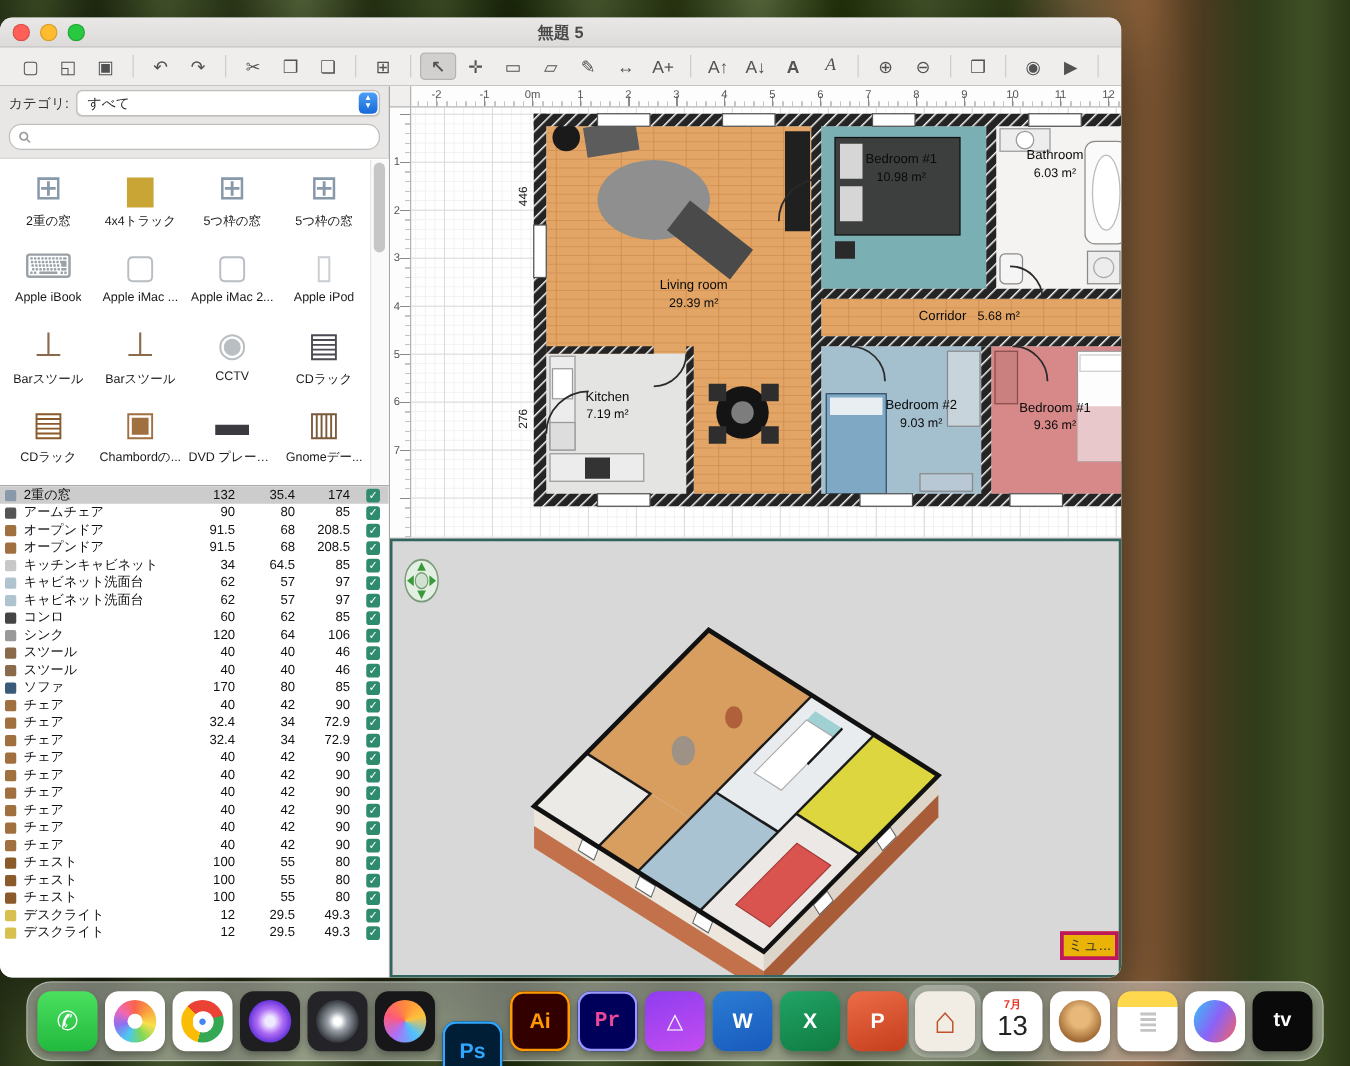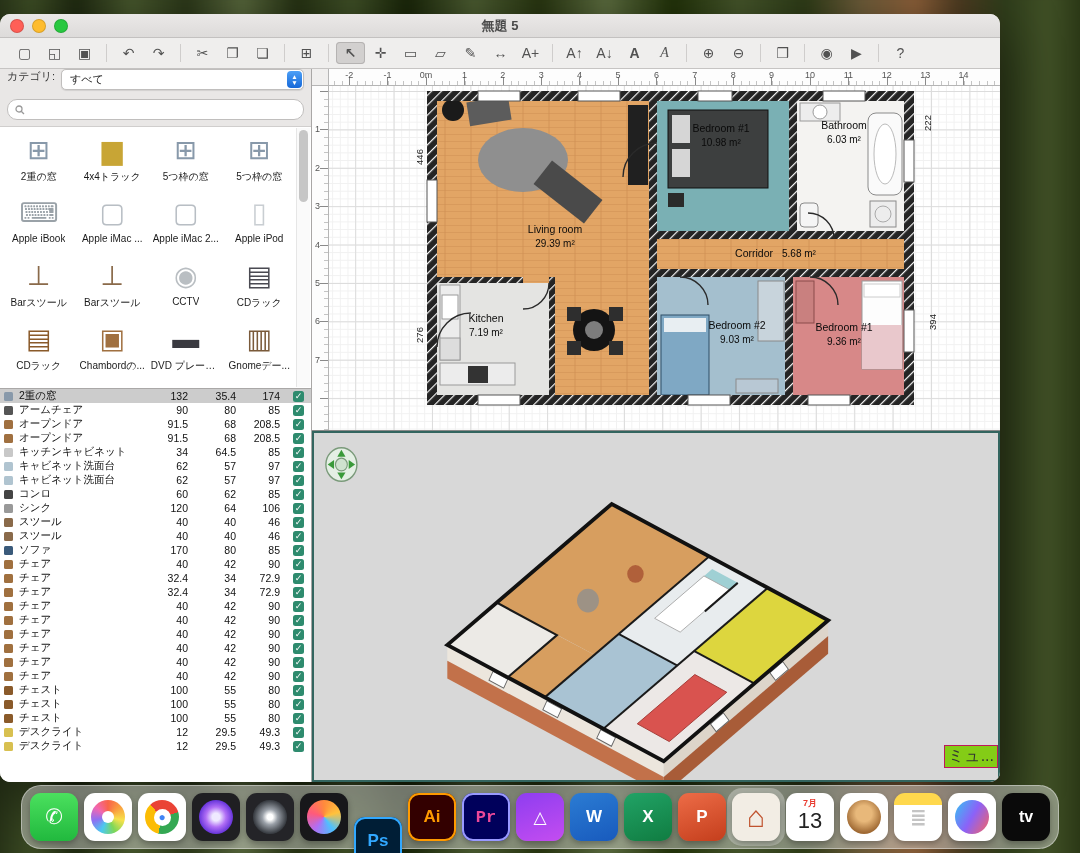--- a/index.html
+++ b/index.html
@@ -4,40 +4,40 @@
 <style>
   html,body{margin:0;padding:0}
   body{width:1080px;height:853px;overflow:hidden;position:relative;
        font-family:"Liberation Sans","DejaVu Sans",sans-serif;background:#1c2410}
   
   .wallpaper{position:absolute;inset:-12px;filter:blur(6px);
     background:linear-gradient(90deg,#222c14 0%,#3c4c24 4%,#1e2810 8%,#46562c 13%,#2a3618 18%,
       #55643a 23%,#243012 28%,#3e4e26 33%,#182408 38%,#4a5a30 44%,#26330f 50%,#5a6a3e 56%,
       #203008 62%,#44542a 68%,#2c3a16 74%,#6a5a38 79%,#8a5e38 84%,#4c3a20 88%,#2e3c1a 92%,#405026 96%,#243010 100%)}
   
-  .window{position:absolute;left:0;top:14px;width:1000px;height:768px;background:#ececeb;
+  .window{position:absolute;left:0;top:14px;width:897px;height:768px;background:#ececeb;
     border-radius:10px;box-shadow:0 20px 55px rgba(0,0,0,.55);overflow:hidden;display:flex;flex-direction:column}
   .titlebar{height:23px;background:linear-gradient(#eae8e7,#dddbda);border-bottom:1px solid #c3c1c0;
     display:flex;align-items:center;position:relative;flex:0 0 auto}
   .lights{display:flex;gap:8px;margin-left:10px;z-index:2}
   .light{width:12px;height:12px;border-radius:50%;border:0.5px solid rgba(0,0,0,.15)}
   .light.r{background:#ff5f57}.light.y{background:#febc2e}.light.g{background:#28c840}
   .wtitle{position:absolute;left:0;right:0;text-align:center;font-size:13px;font-weight:bold;color:#4a4a4a}
   
   .toolbar{height:30px;background:#efeeed;border-bottom:1px solid #c6c4c3;display:flex;align-items:center;
     padding:0 10px;gap:1px;flex:0 0 auto}
   .tbtn{min-width:25px;height:22px;display:flex;align-items:center;justify-content:center;
     font-size:14px;color:#525252;border-radius:4px;padding:0 2px}
   .tbtn.active{background:#d2d0cf;box-shadow:inset 0 0 0 1px #b5b3b2}
   .tbtn.bold{font-weight:bold}.tbtn.italic{font-style:italic;font-family:"Liberation Serif",serif}
   .tsep{width:1px;height:18px;background:#cfcdcc;margin:0 6px;flex:0 0 auto}
   
   .content{flex:1;display:flex;min-height:0}
   .left{width:311px;flex:0 0 auto;border-right:1px solid #a9a7a6;display:flex;flex-direction:column;background:#e9e7e6}
-  .cat-row{height:26px;display:flex;align-items:flex-start;padding:0 7px;gap:6px;font-size:11px;color:#333;flex:0 0 auto}
+  .cat-row{height:26px;display:flex;align-items:center;padding:0 7px;gap:6px;font-size:11px;color:#333;flex:0 0 auto}
   .select{flex:1;height:19px;background:#fff;border:1px solid #c0bebd;border-radius:5px;display:flex;
     align-items:center;font-size:11px;color:#222;padding-left:8px;position:relative;box-shadow:0 0.5px 1px rgba(0,0,0,.1)}
   .stepper{position:absolute;right:1px;top:1px;bottom:1px;width:15px;border-radius:4px;color:#fff;
     background:linear-gradient(#4da0f7,#1668d8);display:flex;flex-direction:column;align-items:center;
     justify-content:center;font-size:6.5px;line-height:6px}
   .search-row{height:27px;padding:1px 7px 3px;display:flex;align-items:center;flex:0 0 auto}
   .search{flex:1;height:19px;background:#fff;border:1px solid #c0bebd;border-radius:10px;display:flex;
     align-items:center;padding-left:7px;gap:4px;font-size:11px;color:#888}
   .catalog{height:258px;flex:0 0 auto;background:#fff;border-top:1px solid #d0cecd;border-bottom:1px solid #aaa8a7;
     position:relative;overflow:hidden;padding:3px 16px 0 3px;display:grid;grid-template-columns:repeat(4,1fr);
@@ -90,22 +90,22 @@
     background-position:27.2px 0,0 6px,4.16px 0,0 6px}
   .canvas svg{position:absolute;inset:0}
   .room-label{position:absolute;font-size:10.5px;color:#0a0a0a;text-align:center;
     transform:translate(-50%,-50%);line-height:13.5px;white-space:nowrap;z-index:4}
   .room-label .area{font-size:10px}
   .room-label.inline span{margin:0 9px 0 0}
   .dim{position:absolute;font-size:9.5px;color:#1a1a1a;transform:translate(-50%,-50%) rotate(-90deg);z-index:4}
   
   .view3d{flex:1;position:relative;background:#d8d8d8;border:2px solid #33655f;box-sizing:border-box;min-height:0}
   .view3d svg{position:absolute;inset:0;width:100%;height:100%}
-  .tooltip3d{position:absolute;right:0;bottom:12px;background:#84cc16;border:1px solid #be185d;
-    font-size:16px;color:#333;padding:0 3px;white-space:nowrap}
+  .tooltip3d{position:absolute;right:0;bottom:12px;background:#eab308;border:3px solid #be185d;
+    font-size:12px;color:#333;padding:0 3px;white-space:nowrap}
   
   .dock{position:absolute;left:50%;transform:translateX(-50%);bottom:4px;height:62px;
     background:rgba(246,246,246,.42);border:1px solid rgba(255,255,255,.4);border-radius:20px;
     display:flex;align-items:center;gap:6px;padding:0 8px;backdrop-filter:blur(12px);z-index:10}
   .dock-item{width:48px;height:48px;border-radius:11px;position:relative;display:flex;align-items:center;
     justify-content:center;font-weight:bold;font-size:17px;flex:0 0 auto;
     box-shadow:0 3px 6px rgba(0,0,0,.3),inset 0 0 0 2px var(--ring,transparent)}
   .dock-item::before{content:"";position:absolute;inset:7px;border-radius:50%;background:var(--inner,none)}
   .dock-item .glyph{position:relative;z-index:1}
   .dock-item.active::after{content:"";position:absolute;inset:-5px;border-radius:15px;

